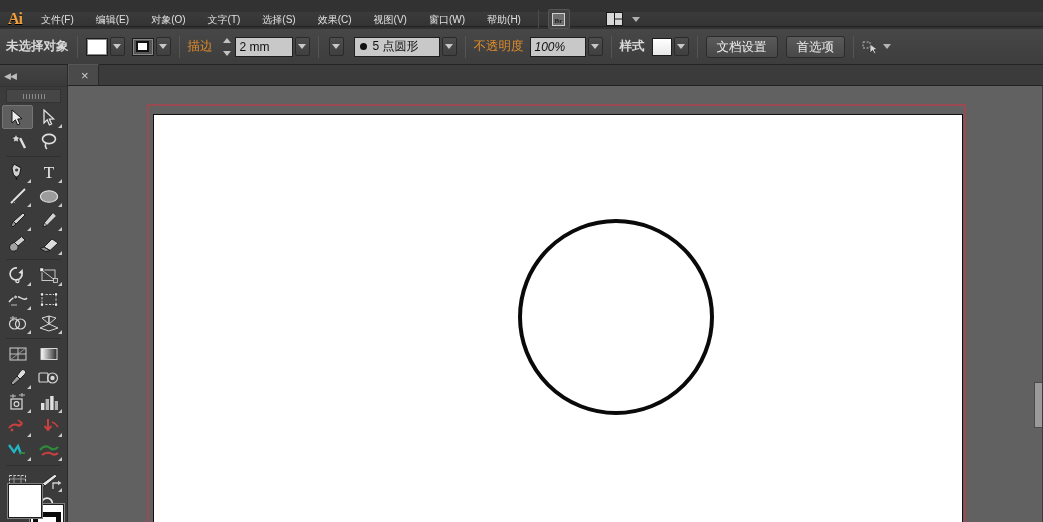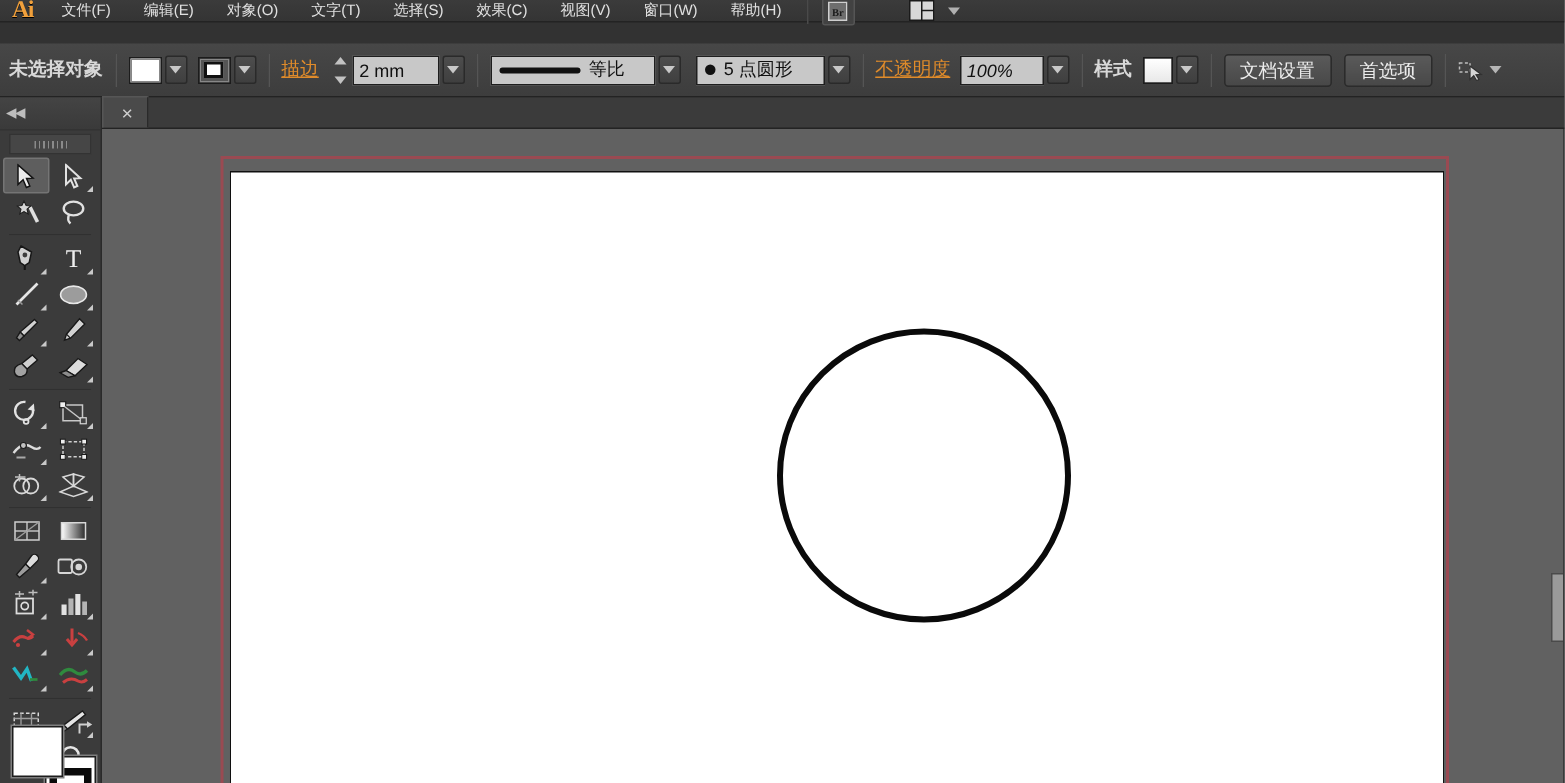--- a/index.html
+++ b/index.html
@@ -9,21 +9,21 @@
     background: #323232;
     font-family: "Liberation Sans", "DejaVu Sans", sans-serif;
     font-size: 12px;
     color: #d4d4d4;
     -webkit-font-smoothing: none;
   }
   #app { position: relative; width: 1043px; height: 522px; }
 
   
   .menubar {
-    position: absolute; left: 0; top: 0; width: 1043px; height: 15px;
+    position: absolute; left: 0; top: 12px; width: 1043px; height: 15px;
     background: linear-gradient(#3b3b3b, #343434);
     border-bottom: 1px solid #232323;
     display: flex; align-items: center;
   }
   .ai-logo {
     width: 30px; height: 29px; display: flex; align-items: center;
     justify-content: center; font-weight: bold; font-size: 16px;
     color: #f0a03c; font-family: "Liberation Serif", serif;
     letter-spacing: -1px; text-shadow: 0 1px 0 #000;
   }
@@ -67,21 +67,21 @@
     background: #fff;
   }
   .drop-btn {
     width: 15px; height: 19px; margin-left: 2px;
     background: linear-gradient(#4d4d4d,#3f3f3f);
     border: 1px solid #2a2a2a; border-radius: 2px;
     display: flex; align-items: center; justify-content: center;
   }
   .drop-btn .caret { border-top-color: #c8c8c8; margin: 0; }
   .cb-link {
-    color: #e08b2a; font-size: 12.5px; text-decoration: underline;
+    color: #e08b2a; font-size: 12.5px; 
     white-space: nowrap; cursor: pointer;
   }
   .stepper {
     width: 12px; height: 20px; margin-right: 2px;
     display: flex; flex-direction: column; justify-content: space-between;
   }
   .stepper span {
     width: 0; height: 0; border-left: 4px solid transparent;
     border-right: 4px solid transparent; margin: 1px auto;
   }
@@ -268,24 +268,20 @@
     <div class="stepper">
       <span class="up"></span>
         <span class="dn"></span>
     </div>
     <div class="field w-weight">2 mm</div>
     <div class="drop-btn">
         <i class="caret"></i>
       </div>
     <div class="cb-sep"></div>
 
-    <div class="combo w-profile">
-      <span class="profile-line"></span>
-      <span>等比</span>
-    </div>
     <div class="drop-btn">
         <i class="caret"></i>
       </div>
     <div style="width:10px"></div>
 
     <div class="combo w-brush">
       <span class="brush-dot"></span>
       <span>5 点圆形</span>
     </div>
     <div class="drop-btn">

